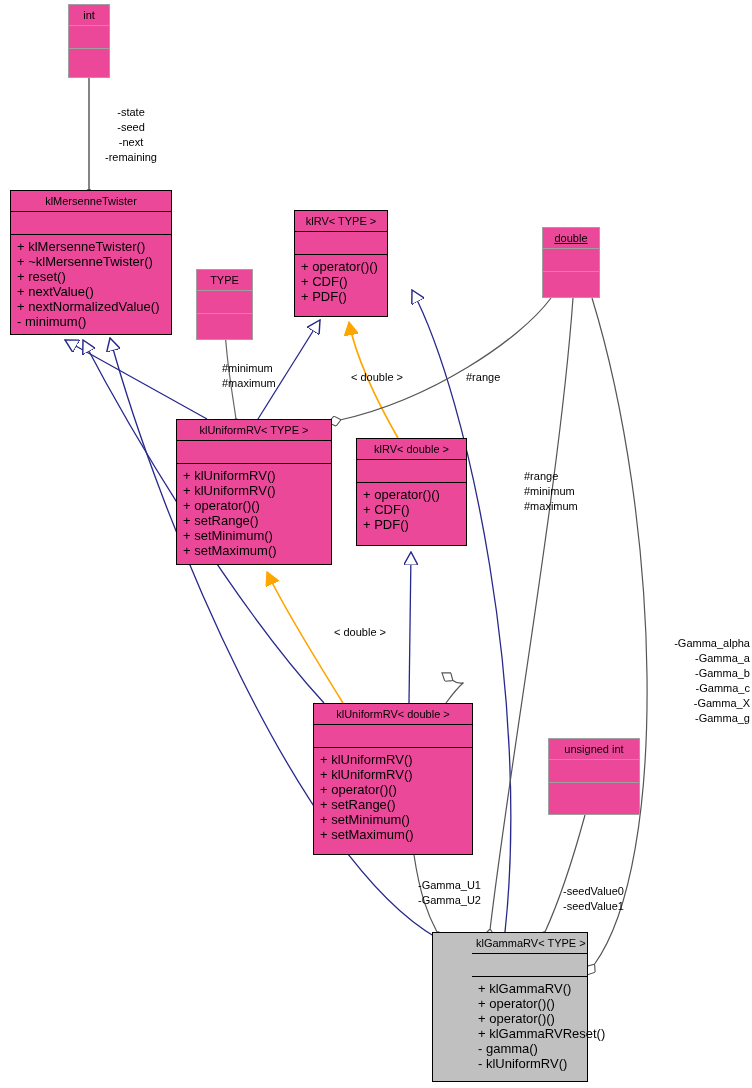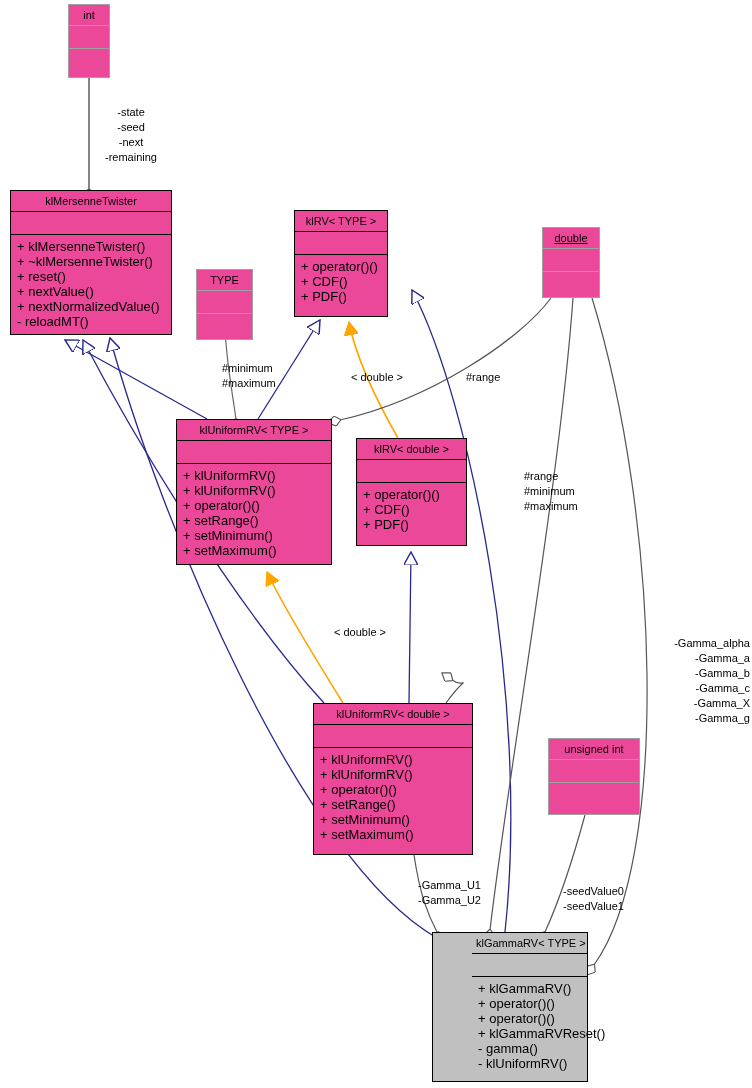--- a/index.html
+++ b/index.html
@@ -118,21 +118,21 @@
     <div class="title">klMersenneTwister</div>
     <div class="sep"></div>
     <div class="attrs"></div>
     <div class="sep"></div>
     <div class="ops">
       <div>+ klMersenneTwister()</div>
       <div>+ ~klMersenneTwister()</div>
       <div>+ reset()</div>
       <div>+ nextValue()</div>
       <div>+ nextNormalizedValue()</div>
-      <div>- reloadMT()</div>
+      <div>- minimum()</div>
     </div>
   </div>
 
   <div class="node light" style="left:196px;top:227px;width:57px;height:71px;margin-top:42px;">
     <div class="title">TYPE</div>
     <div class="sep"></div>
     <div class="attrs"></div>
     <div class="sep"></div>
     <div class="attrs"></div>
   </div>

